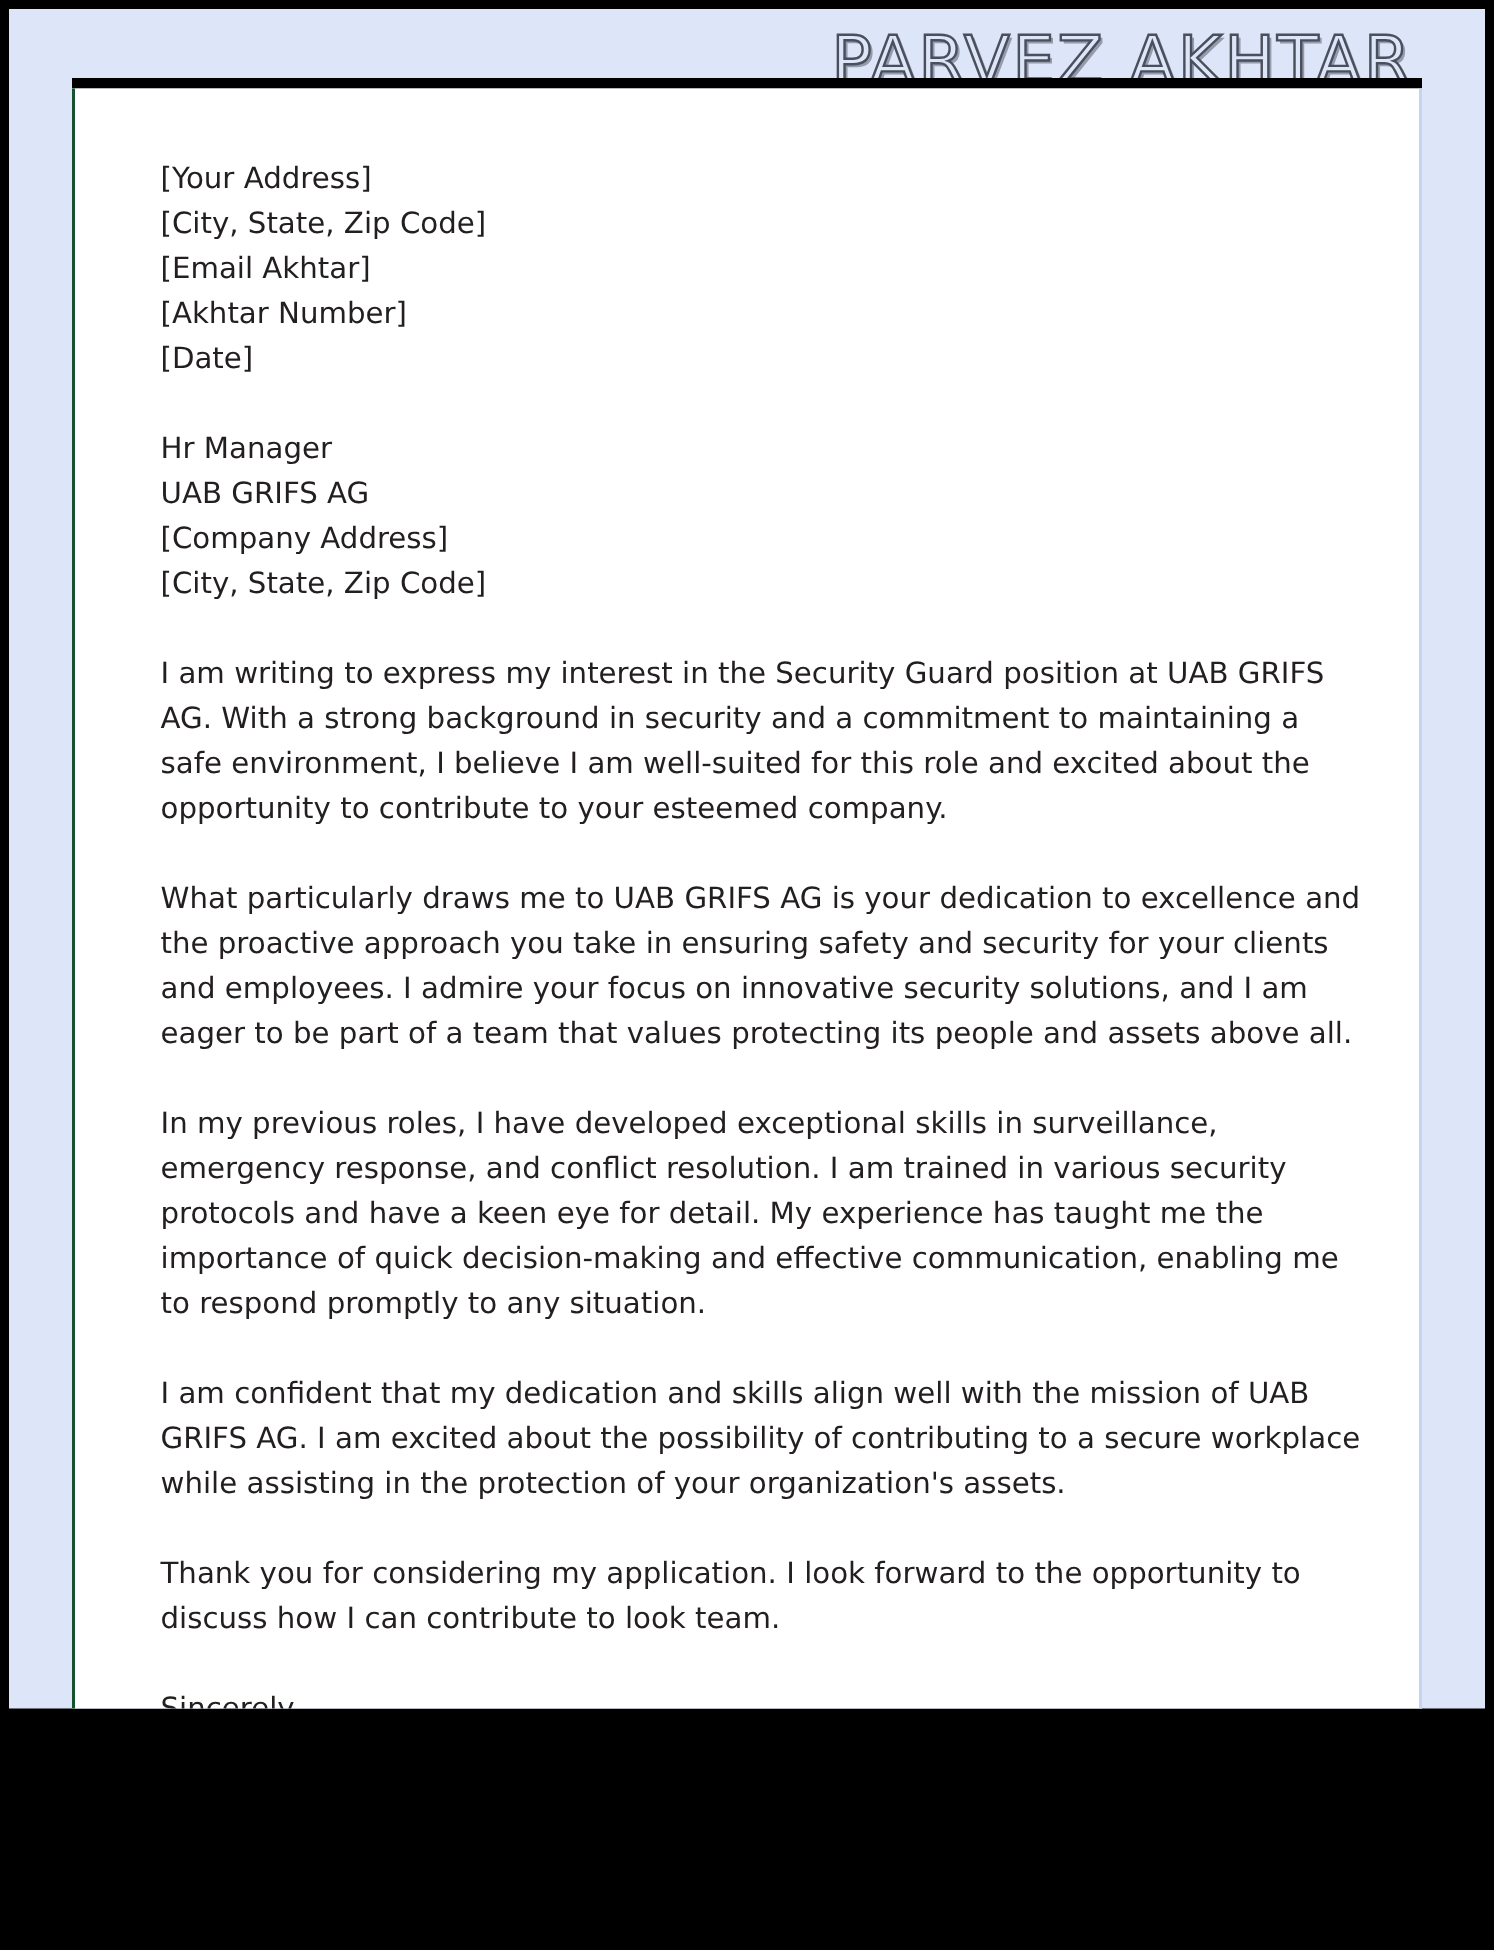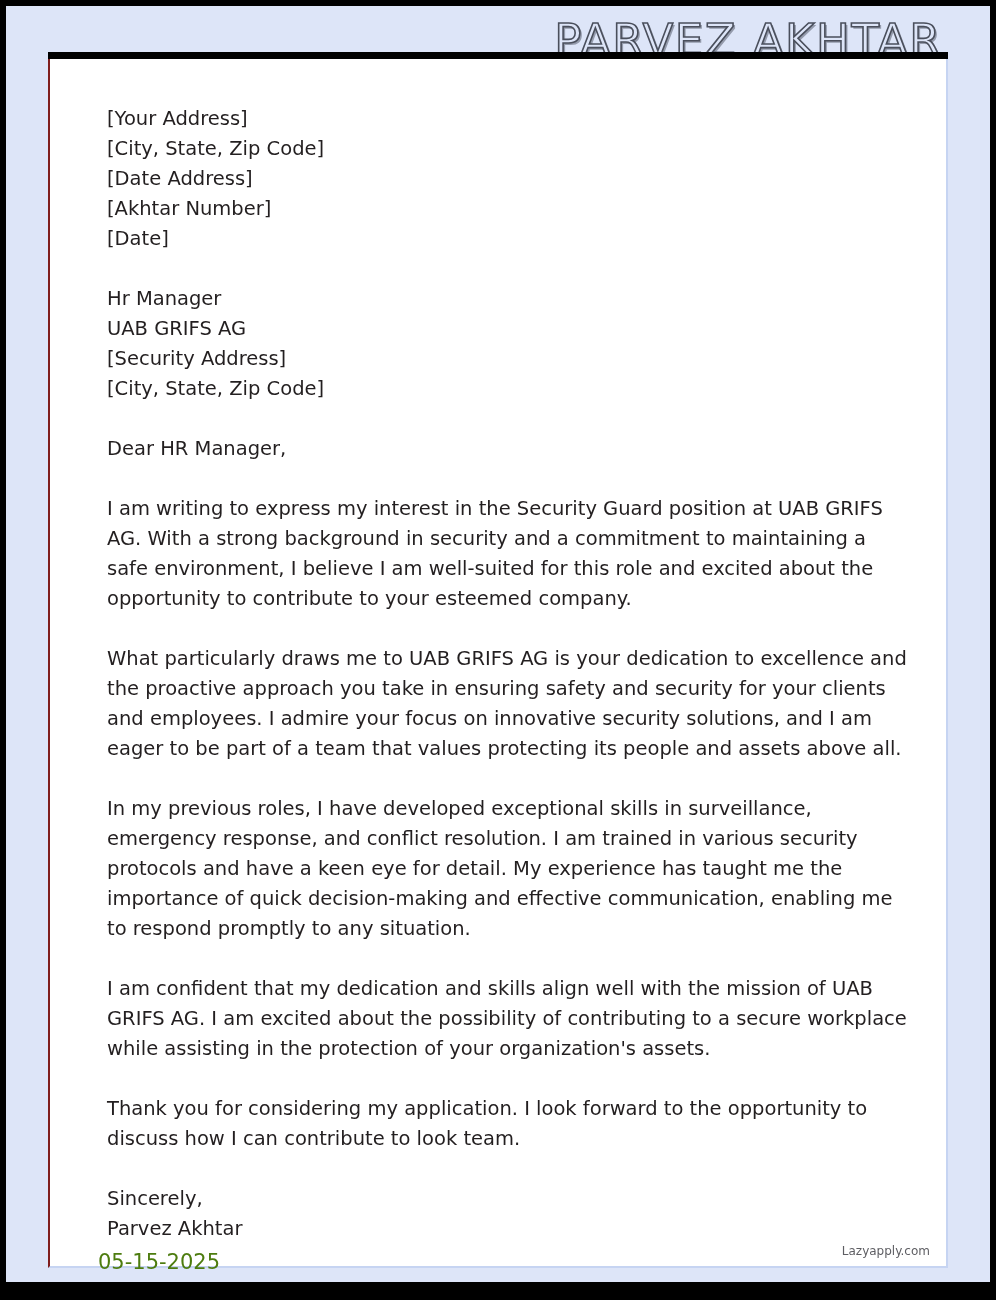--- a/index.html
+++ b/index.html
@@ -13,21 +13,21 @@
     font-family: "DejaVu Sans", sans-serif;
     overflow: hidden;
   }
 
   
   #page {
     position: absolute;
     left: 6px;
     top: 6px;
     width: 984px;
-    height: 1276px;
+    height: 1133px;
     background: #dde5f8;
     overflow: hidden;
   }
 
   
   #header-name {
     position: absolute;
     right: 48px;
     top: 12px;
     font-family: "DejaVu Sans", sans-serif;
@@ -54,21 +54,21 @@
   
   #letter-panel {
     position: absolute;
     left: 42px;
     top: 53px;
     width: 900px;
     height: 1209px;
     background: #ffffff;
     border-right: 2px solid #c6d4f2;
     border-bottom: 2px solid #c6d4f2;
-    border-left: 2px solid #7f1d1d;
+    border-left: 2px solid #14532d;
     box-sizing: border-box;
   }
 
   #letter-body {
     position: absolute;
     left: 57px;
     top: 45px;
     width: 800px;
     font-size: 19.5px;
     line-height: 30px;
@@ -123,33 +123,32 @@
 
   <div id="header-rule"></div>
 
   <div id="letter-panel">
 
     <div id="letter-body">
 
       <div class="block">
         <span class="line">[Your Address]</span>
         <span class="line">[City, State, Zip Code]</span>
-        <span class="line">[Date Address]</span>
+        <span class="line">[Email Akhtar]</span>
         <span class="line">[Akhtar Number]</span>
         <span class="line">[Date]</span>
       </div>
 
       <div class="block">
         <span class="line">Hr Manager</span>
         <span class="line">UAB GRIFS AG</span>
-        <span class="line">[Security Address]</span>
+        <span class="line">[Company Address]</span>
         <span class="line">[City, State, Zip Code]</span>
       </div>
 
-      <p class="para">Dear HR Manager,</p>
 
       <p class="para">I am writing to express my interest in the Security Guard position at UAB GRIFS AG. With a strong background in security and a commitment to maintaining a safe environment, I believe I am well-suited for this role and excited about the opportunity to contribute to your esteemed company.</p>
       <p class="para">What particularly draws me to UAB GRIFS AG is your dedication to excellence and the proactive approach you take in ensuring safety and security for your clients and employees. I admire your focus on innovative security solutions, and I am eager to be part of a team that values protecting its people and assets above all.</p>
       <p class="para">In my previous roles, I have developed exceptional skills in surveillance, emergency response, and conflict resolution. I am trained in various security protocols and have a keen eye for detail. My experience has taught me the importance of quick decision-making and effective communication, enabling me to respond promptly to any situation.</p>
       <p class="para">I am confident that my dedication and skills align well with the mission of UAB GRIFS AG. I am excited about the possibility of contributing to a secure workplace while assisting in the protection of your organization's assets.</p>
       <p class="para">Thank you for considering my application. I look forward to the opportunity to discuss how I can contribute to look team.</p>
 
       <div class="block">
         <span class="line">Sincerely,</span>
         <span class="line">Parvez Akhtar</span>

